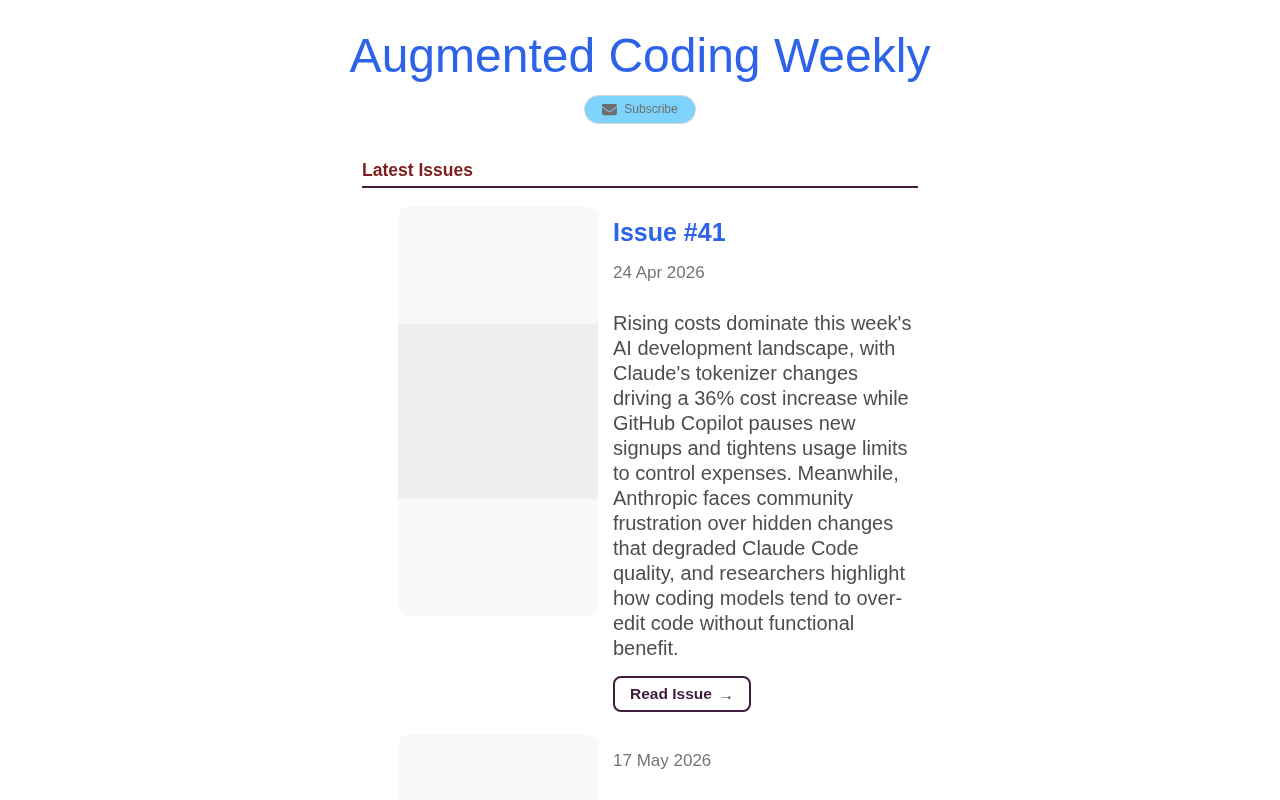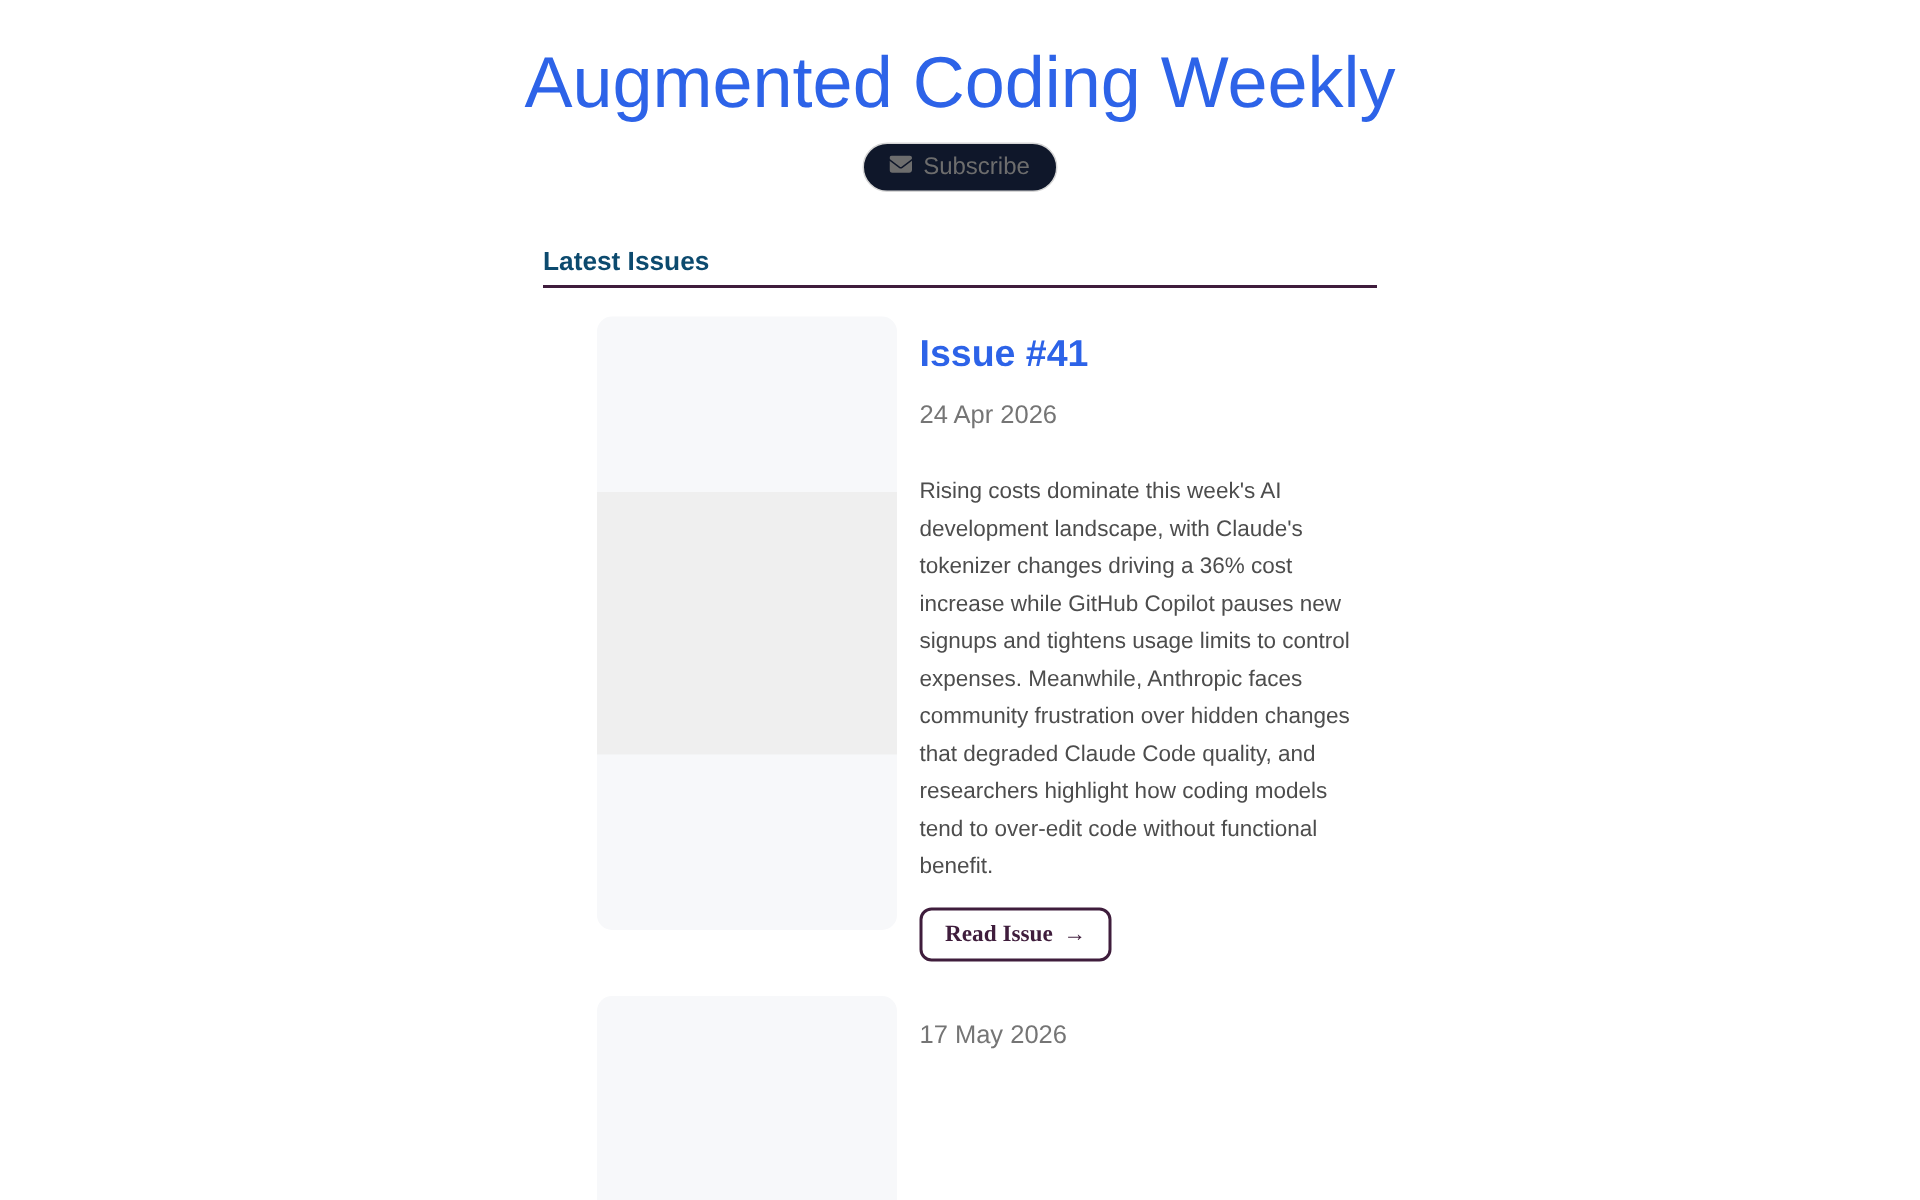--- a/index.html
+++ b/index.html
@@ -26,44 +26,45 @@
   }
   .tagline {
     margin: 14px auto 0;
     max-width: 462px;
     font-size: 14px;
     line-height: 1.53;
     color: #545454;
   }
   .subscribe-btn {
     display: inline-flex;
+    align-items: center;
     gap: 7px;
     margin-top: 12px;
     padding: 6px 17px;
     border: 1px solid #d6d6d6;
     border-radius: 17px;
-    background: #0f172a;
+    background: #7dd3fc;
     color: #6d6d6d;
     font-family: "Liberation Sans", sans-serif;
-    font-size: 16px;
+    font-size: 12px;
     line-height: 1.2;
     cursor: pointer;
   }
   .subscribe-btn svg { display: block; }
 
   
   .container {
     width: 556px;
     margin: 0 auto;
   }
   .section-heading {
     margin: 36px 0 5px;
     font-size: 17.5px;
     font-weight: 700;
-    color: #0c4a6e;
+    color: #7f1d1d;
   }
   .divider {
     border: none;
     border-top: 2px solid #3f1d3c;
     margin: 0;
   }
 
   
   .issue-card {
     display: grid;
@@ -102,34 +103,34 @@
     cursor: pointer;
   }
   .issue-date {
     margin: 16px 0 0;
     font-size: 17px;
     color: #757575;
   }
   .issue-summary {
     margin: 28px 0 0;
     max-width: 332px;
-    font-size: 15px;
+    font-size: 20px;
     line-height: 25px;
     color: #4d4d4d;
   }
   .read-btn {
     display: inline-flex;
     align-items: center;
     margin-top: 15px;
     padding: 7px 15px;
     border: 2px solid #3f1d3c;
     border-radius: 8px;
     background: #ffffff;
     color: #3f1d3c;
-    font-family: Liberation Serif, serif;
+    font-family: Liberation Sans, sans-serif;
     font-weight: 700;
     font-size: 15.5px;
     cursor: pointer;
   }
   .read-btn .arrow {
     font-weight: 400;
     font-size: 15px;
     margin-left: 7px;
   }
 </style>

